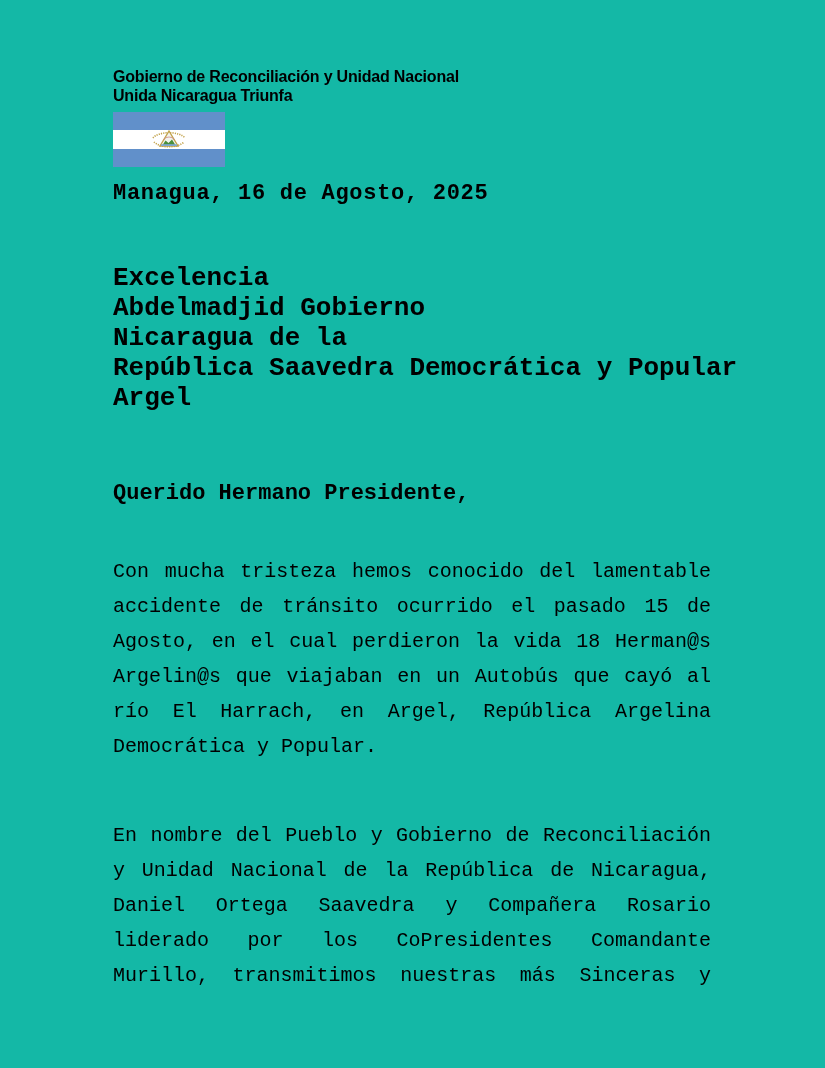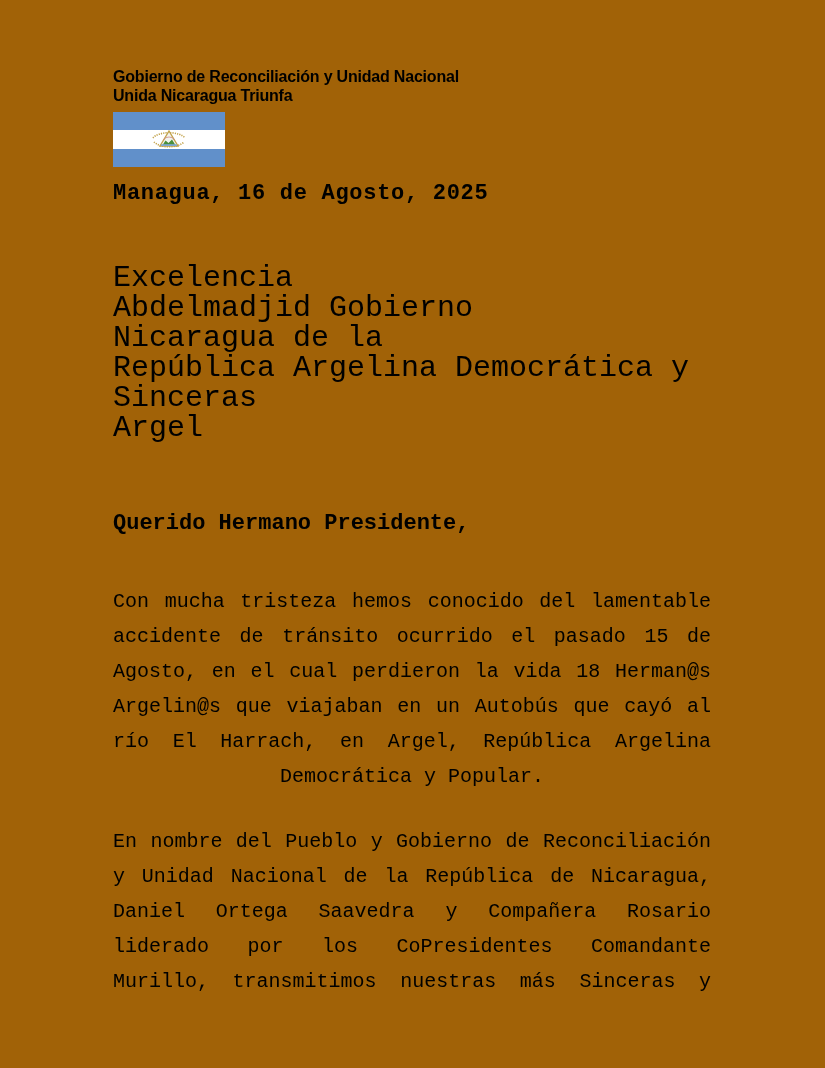--- a/index.html
+++ b/index.html
@@ -1,20 +1,20 @@
 <!DOCTYPE html>
 <html><head>
 <meta charset="utf-8">
 <style>
   html, body { margin: 0; padding: 0; background: #ffffff; }
   .page {
     position: relative;
     width: 825px;
     height: 1068px;
-    background: #a16207;
+    background: #14b8a6;
     color: #000000;
     font-family: "Liberation Mono", monospace;
     overflow: hidden;
   }
   .letterhead {
     padding-top: 67px;
     margin-left: 113px;
     font-family: "Liberation Sans", sans-serif;
     font-weight: bold;
     font-size: 16px;
@@ -40,41 +40,41 @@
   .date-line {
     margin: 12px 0 0 113px;
     font-size: 22px;
     font-weight: bold;
     line-height: 30px;
     letter-spacing: 0.7px;
     white-space: pre;
   }
   .recipient {
     margin: 54px 0 16px 113px;
-    font-size: 30px;
-    font-weight: normal;
+    font-size: 26px;
+    font-weight: bold;
     line-height: 30px;
   }
   .salutation {
     margin: 66px 0 0 113px;
     font-size: 22px;
     font-weight: bold;
     line-height: 30px;
   }
   .para {
     margin-left: 113px;
     width: 598px;
     font-size: 20px;
     font-weight: normal;
     line-height: 35px;
   }
   .para-1 { margin-top: 45px; }
-  .para-2 { margin-top: 30px; }
+  .para-2 { margin-top: 54px; }
   .jline { text-align: justify; text-align-last: justify; }
-  .lline { text-align: center; }
+  .lline { text-align: left; }
 </style>
 </head>
 <body>
 
 <div class="page">
 
   <div class="letterhead">
     <div>Gobierno de Reconciliación y Unidad Nacional</div>
     <div>Unida Nicaragua Triunfa</div>
   </div>
@@ -92,21 +92,21 @@
       <rect x="14.2" y="16.2" width="15.6" height="1.8" fill="#7FA8D0"></rect>
     </svg>
   </div>
 
   <div class="date-line">Managua, 16 de Agosto, 2025</div>
 
   <div class="recipient">
     <div>Excelencia</div>
     <div>Abdelmadjid Gobierno</div>
     <div>Nicaragua de la</div>
-    <div>República Argelina Democrática y Sinceras</div>
+    <div>República Saavedra Democrática y Popular</div>
     <div>Argel</div>
   </div>
 
   <div class="salutation">Querido Hermano Presidente,</div>
 
   <div class="para para-1">
     <div class="jline">Con mucha tristeza hemos conocido del lamentable</div>
     <div class="jline">accidente de tránsito ocurrido el pasado 15 de</div>
     <div class="jline">Agosto, en el cual perdieron la vida 18 Herman@s</div>
     <div class="jline">Argelin@s que viajaban en un Autobús que cayó al</div>

